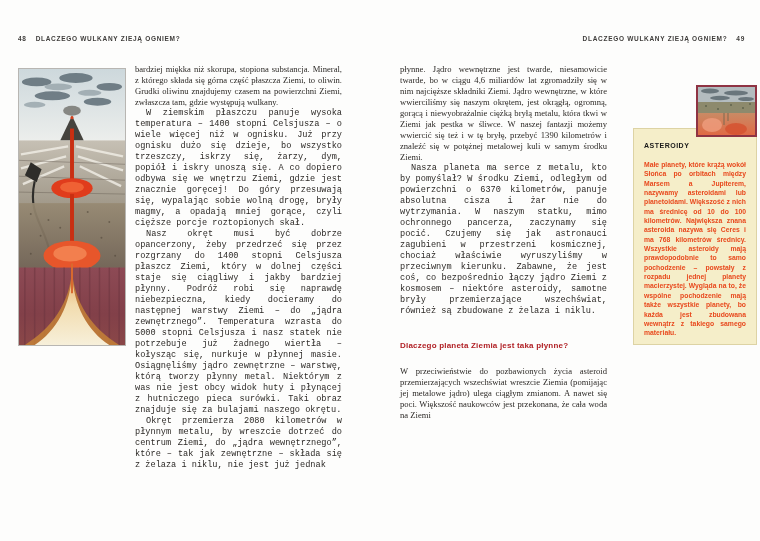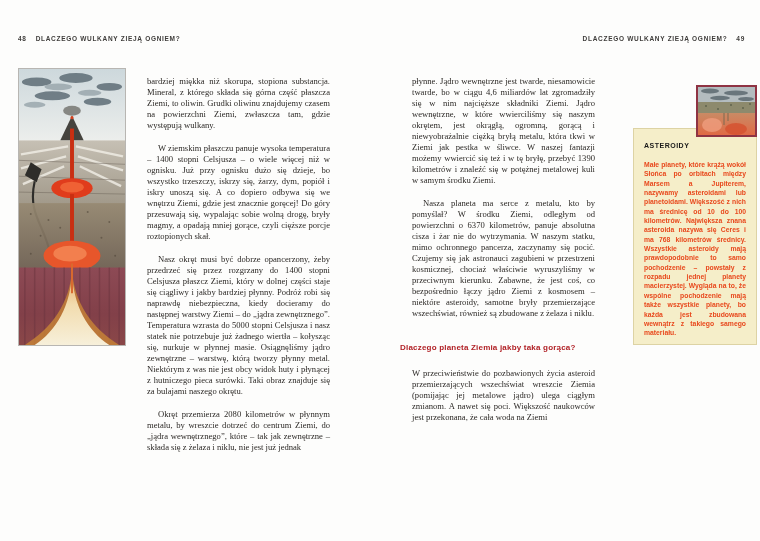--- a/index.html
+++ b/index.html
@@ -19,22 +19,22 @@
   .pn-left{margin-right:9px;}
   .pn-right{margin-left:9px;}
 
   .body-col{
     position:absolute;top:64px;width:207px;
     font-size:8.6px;line-height:11px;
     text-align:justify;color:#2c2926;
   }
   .col-left{left:135px;}
   .col-right{left:400px;}
-  .body-col p{margin:12px;}
-  .body-col p.indent{text-indent:11px;}
+  .body-col p{margin:0;}
+  .body-col p.indent{text-indent:11px;font-family:Liberation Mono, monospace;}
 
   .section-heading{
     font-family:"Liberation Sans", sans-serif;
     font-size:8px;font-weight:bold;color:#b01f24;
     letter-spacing:0.2px;margin:23px 0 15px 0;
   }
 
   .illustration-frame{
     position:absolute;left:18px;top:68px;width:108px;height:278px;
     border:1px solid #b8b6b2;box-sizing:border-box;background:#e9e6df;
@@ -182,21 +182,21 @@
 <div class="body-col col-left">
   <p>bardziej miękka niż skorupa, stopiona substancja. Mineral, z którego składa się górna część płaszcza Ziemi, to oliwin. Grudki oliwinu znajdujemy czasem na powierzchni Ziemi, zwłaszcza tam, gdzie występują wulkany.</p>
   <p class="indent">W ziemskim płaszczu panuje wysoka temperatura – 1400 stopni Celsjusza – o wiele więcej niż w ognisku. Już przy ognisku dużo się dzieje, bo wszystko trzeszczy, iskrzy się, żarzy, dym, popiół i iskry unoszą się. A co dopiero odbywa się we wnętrzu Ziemi, gdzie jest znacznie goręcej! Do góry przesuwają się, wypalając sobie wolną drogę, bryły magmy, a opadają mniej gorące, czyli cięższe porcje roztopionych skał.</p>
   <p class="indent">Nasz okręt musi być dobrze opancerzony, żeby przedrzeć się przez rozgrzany do 1400 stopni Celsjusza płaszcz Ziemi, który w dolnej części staje się ciągliwy i jakby bardziej płynny. Podróż robi się naprawdę niebezpieczna, kiedy docieramy do następnej warstwy Ziemi – do „jądra zewnętrznego”. Temperatura wzrasta do 5000 stopni Celsjusza i nasz statek nie potrzebuje już żadnego wiertła – kołysząc się, nurkuje w płynnej masie. Osiągnęliśmy jądro zewnętrzne – warstwę, którą tworzy płynny metal. Niektórym z was nie jest obcy widok huty i płynącej z hutniczego pieca surówki. Taki obraz znajduje się za bulajami naszego okrętu.</p>
   <p class="indent">Okręt przemierza 2080 kilometrów w płynnym metalu, by wreszcie dotrzeć do centrum Ziemi, do „jądra wewnętrznego”, które – tak jak zewnętrzne – składa się z żelaza i niklu, nie jest już jednak</p>
 </div>
 
 <div class="body-col col-right">
   <p>płynne. Jądro wewnętrzne jest twarde, niesamowicie twarde, bo w ciągu 4,6 miliardów lat zgromadziły się w nim najcięższe składniki Ziemi. Jądro wewnętrzne, w które wwierciliśmy się naszym okrętem, jest okrągłą, ogromną, gorącą i niewyobrażalnie ciężką bryłą metalu, która tkwi w Ziemi jak pestka w śliwce. W naszej fantazji możemy wwiercić się też i w tę bryłę, przebyć 1390 kilometrów i znaleźć się w potężnej metalowej kuli w samym środku Ziemi.</p>
   <p class="indent">Nasza planeta ma serce z metalu, kto by pomyślał? W środku Ziemi, odległym od powierzchni o 6370 kilometrów, panuje absolutna cisza i żar nie do wytrzymania. W naszym statku, mimo ochronnego pancerza, zaczynamy się pocić. Czujemy się jak astronauci zagubieni w przestrzeni kosmicznej, chociaż właściwie wyruszyliśmy w przeciwnym kierunku. Zabawne, że jest coś, co bezpośrednio łączy jądro Ziemi z kosmosem – niektóre asteroidy, samotne bryły przemierzające wszechświat, również są zbudowane z żelaza i niklu.</p>
-  <h2 class="section-heading">Dlaczego planeta Ziemia jakby taka gorąca?</h2>
+  <h2 class="section-heading">Dlaczego planeta Ziemia jest taka płynne?</h2>
   <p>W przeciwieństwie do pozbawionych życia asteroid przemierzających wszechświat wreszcie Ziemia (pomijając jej metalowe jądro) ulega ciągłym zmianom. A nawet się poci. Większość naukowców jest przekonana, że cała woda na Ziemi</p>
 </div>
 
 <div class="sidebar-box">
   <h3 class="sidebar-title">ASTEROIDY</h3>
   <p class="sidebar-body">Małe planety, które krążą wokół Słońca po orbitach między Marsem a Jupiterem, nazywamy asteroidami lub planetoidami. Większość z nich ma średnicę od 10 do 100 kilometrów. Największa znana asteroida nazywa się Ceres i ma 768 kilometrów średnicy. Wszystkie asteroidy mają prawdopodobnie to samo pochodzenie – powstały z rozpadu jednej planety macierzystej. Wygląda na to, że wspólne pochodzenie mają także wszystkie planety, bo każda jest zbudowana wewnątrz z takiego samego materiału.</p>
 </div>
 
 <div class="asteroid-photo">
   <svg viewBox="0 0 57 48" preserveAspectRatio="none">

